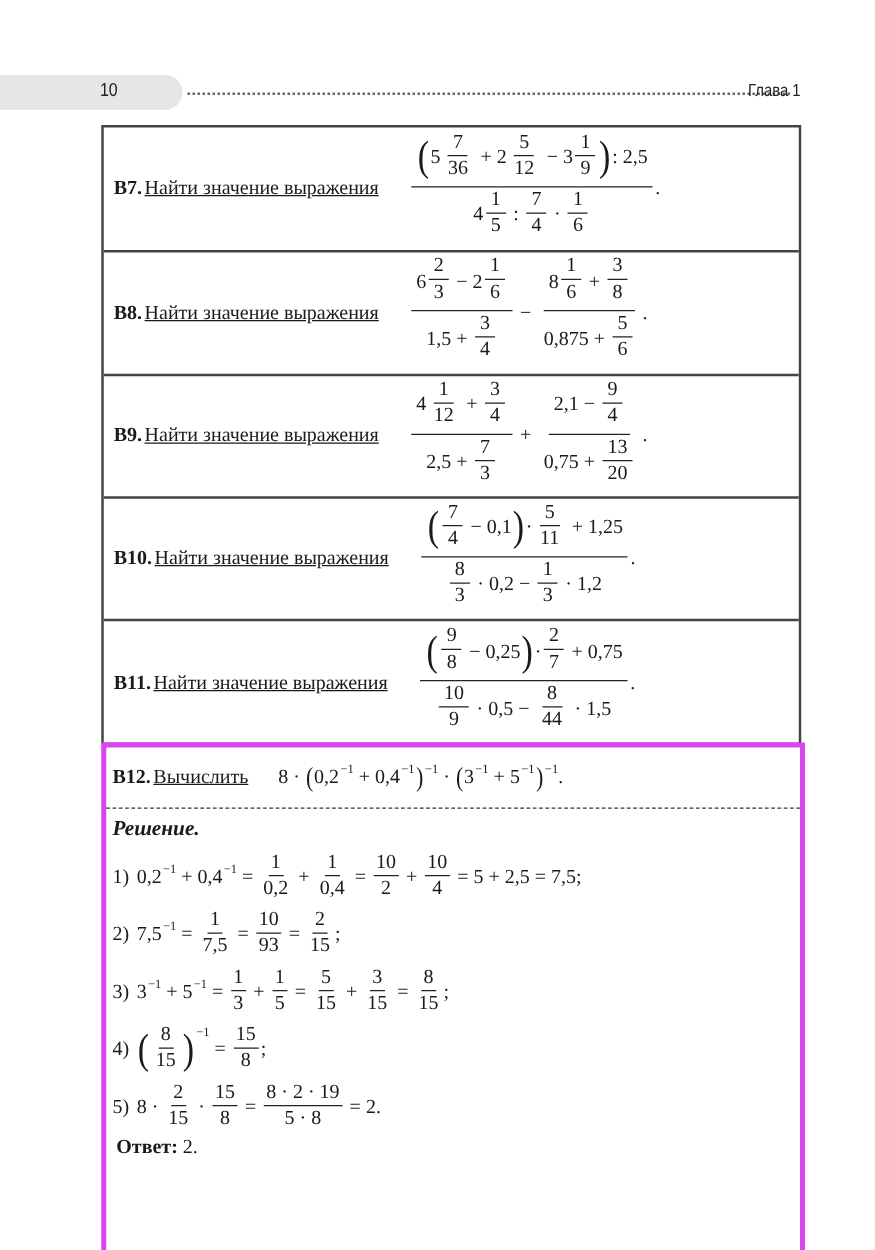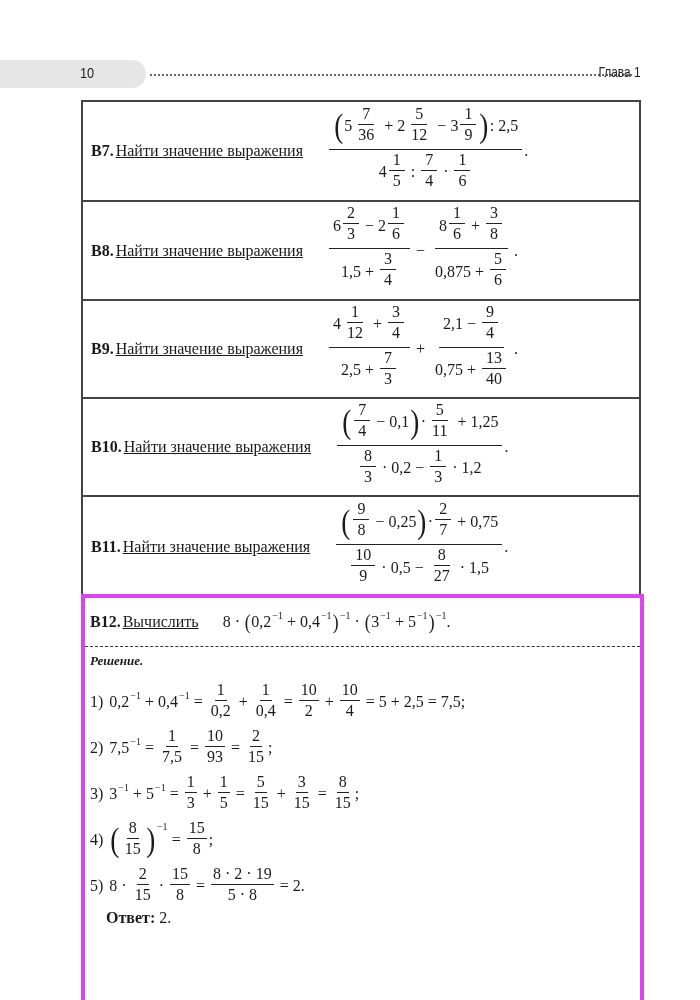--- a/index.html
+++ b/index.html
@@ -28,24 +28,24 @@
   .frac > .den { padding: 1px 2px 4px; text-align: center; display: inline-flex; align-items: center; }
   .big .frac > .num, .big .frac > .den { padding-left: 4px; padding-right: 4px; }
   .paren { font-size: 34px; line-height: 1; transform: scaleX(0.8); display: inline-block; font-weight: 300; }
   .sup { font-size: 10px; position: relative; top: -7px; margin-left: 1px; }
   .op { margin: 0 4px; }
 
   .b12 { position: absolute; left: 81px; top: 594px; width: 563px; height: 416px; border: 4px solid #d946ef;
          box-sizing: border-box; }
   .b12-head { height: 48px; display: flex; align-items: center; padding-left: 5px; font-size: 16px;
               border-bottom: 1px dashed #333; }
-  .sol-title { font-weight: bold; font-style: italic; font-size: 13px; padding: 6px 0 0 5px; height: 22px; }
+  .sol-title { font-weight: bold; font-style: italic; font-size: 17px; padding: 6px 0 0 5px; height: 22px; }
   .step { display: flex; align-items: center; padding-left: 5px; font-size: 16px; height: 46px; }
   .step .n { margin-right: 6px; }
-  .answer { padding-left: 21px; font-size: 16px; margin-top: 0px; }
+  .answer { padding-left: 8px; font-size: 16px; margin-top: 0px; }
   .answer b { font-weight: bold; }
 </style>
 </head>
 <body>
 
 <div class="page-header">
   <div class="page-tab">
     <span class="page-num">10</span>
   </div>
   <div class="dots"></div>
@@ -143,21 +143,21 @@
             </span></span>
       </span>
       <span class="op">+</span>
       <span class="frac">
         <span class="num">2,1<span class="op">−</span><span class="frac">
               <span class="num">9</span>
               <span class="den">4</span>
             </span></span>
         <span class="den">0,75<span class="op">+</span><span class="frac">
               <span class="num">13</span>
-              <span class="den">40</span>
+              <span class="den">20</span>
             </span></span>
       </span>
     </span>
     <span>.</span>
   </div>
 
   <div class="row" style="top:297px;height:98px;">
     <span class="pid">B10.</span>
     <span class="ptext">Найти значение выражения</span>
     <span class="m big">
@@ -191,21 +191,21 @@
               <span class="den">8</span>
             </span><span class="op">−</span>0,25<span class="paren">)</span>·<span class="frac">
               <span class="num">2</span>
               <span class="den">7</span>
             </span><span class="op">+</span>0,75</span>
         <span class="den"><span class="frac">
               <span class="num">10</span>
               <span class="den">9</span>
             </span><span class="op">·</span>0,5<span class="op">−</span><span class="frac">
               <span class="num">8</span>
-              <span class="den">27</span>
+              <span class="den">44</span>
             </span><span class="op">·</span>1,5</span>
       </span>
     </span>
     <span>.</span>
   </div>
 </div>
 
 <div class="b12">
   <div class="b12-head">
     <span class="pid">B12.</span>

